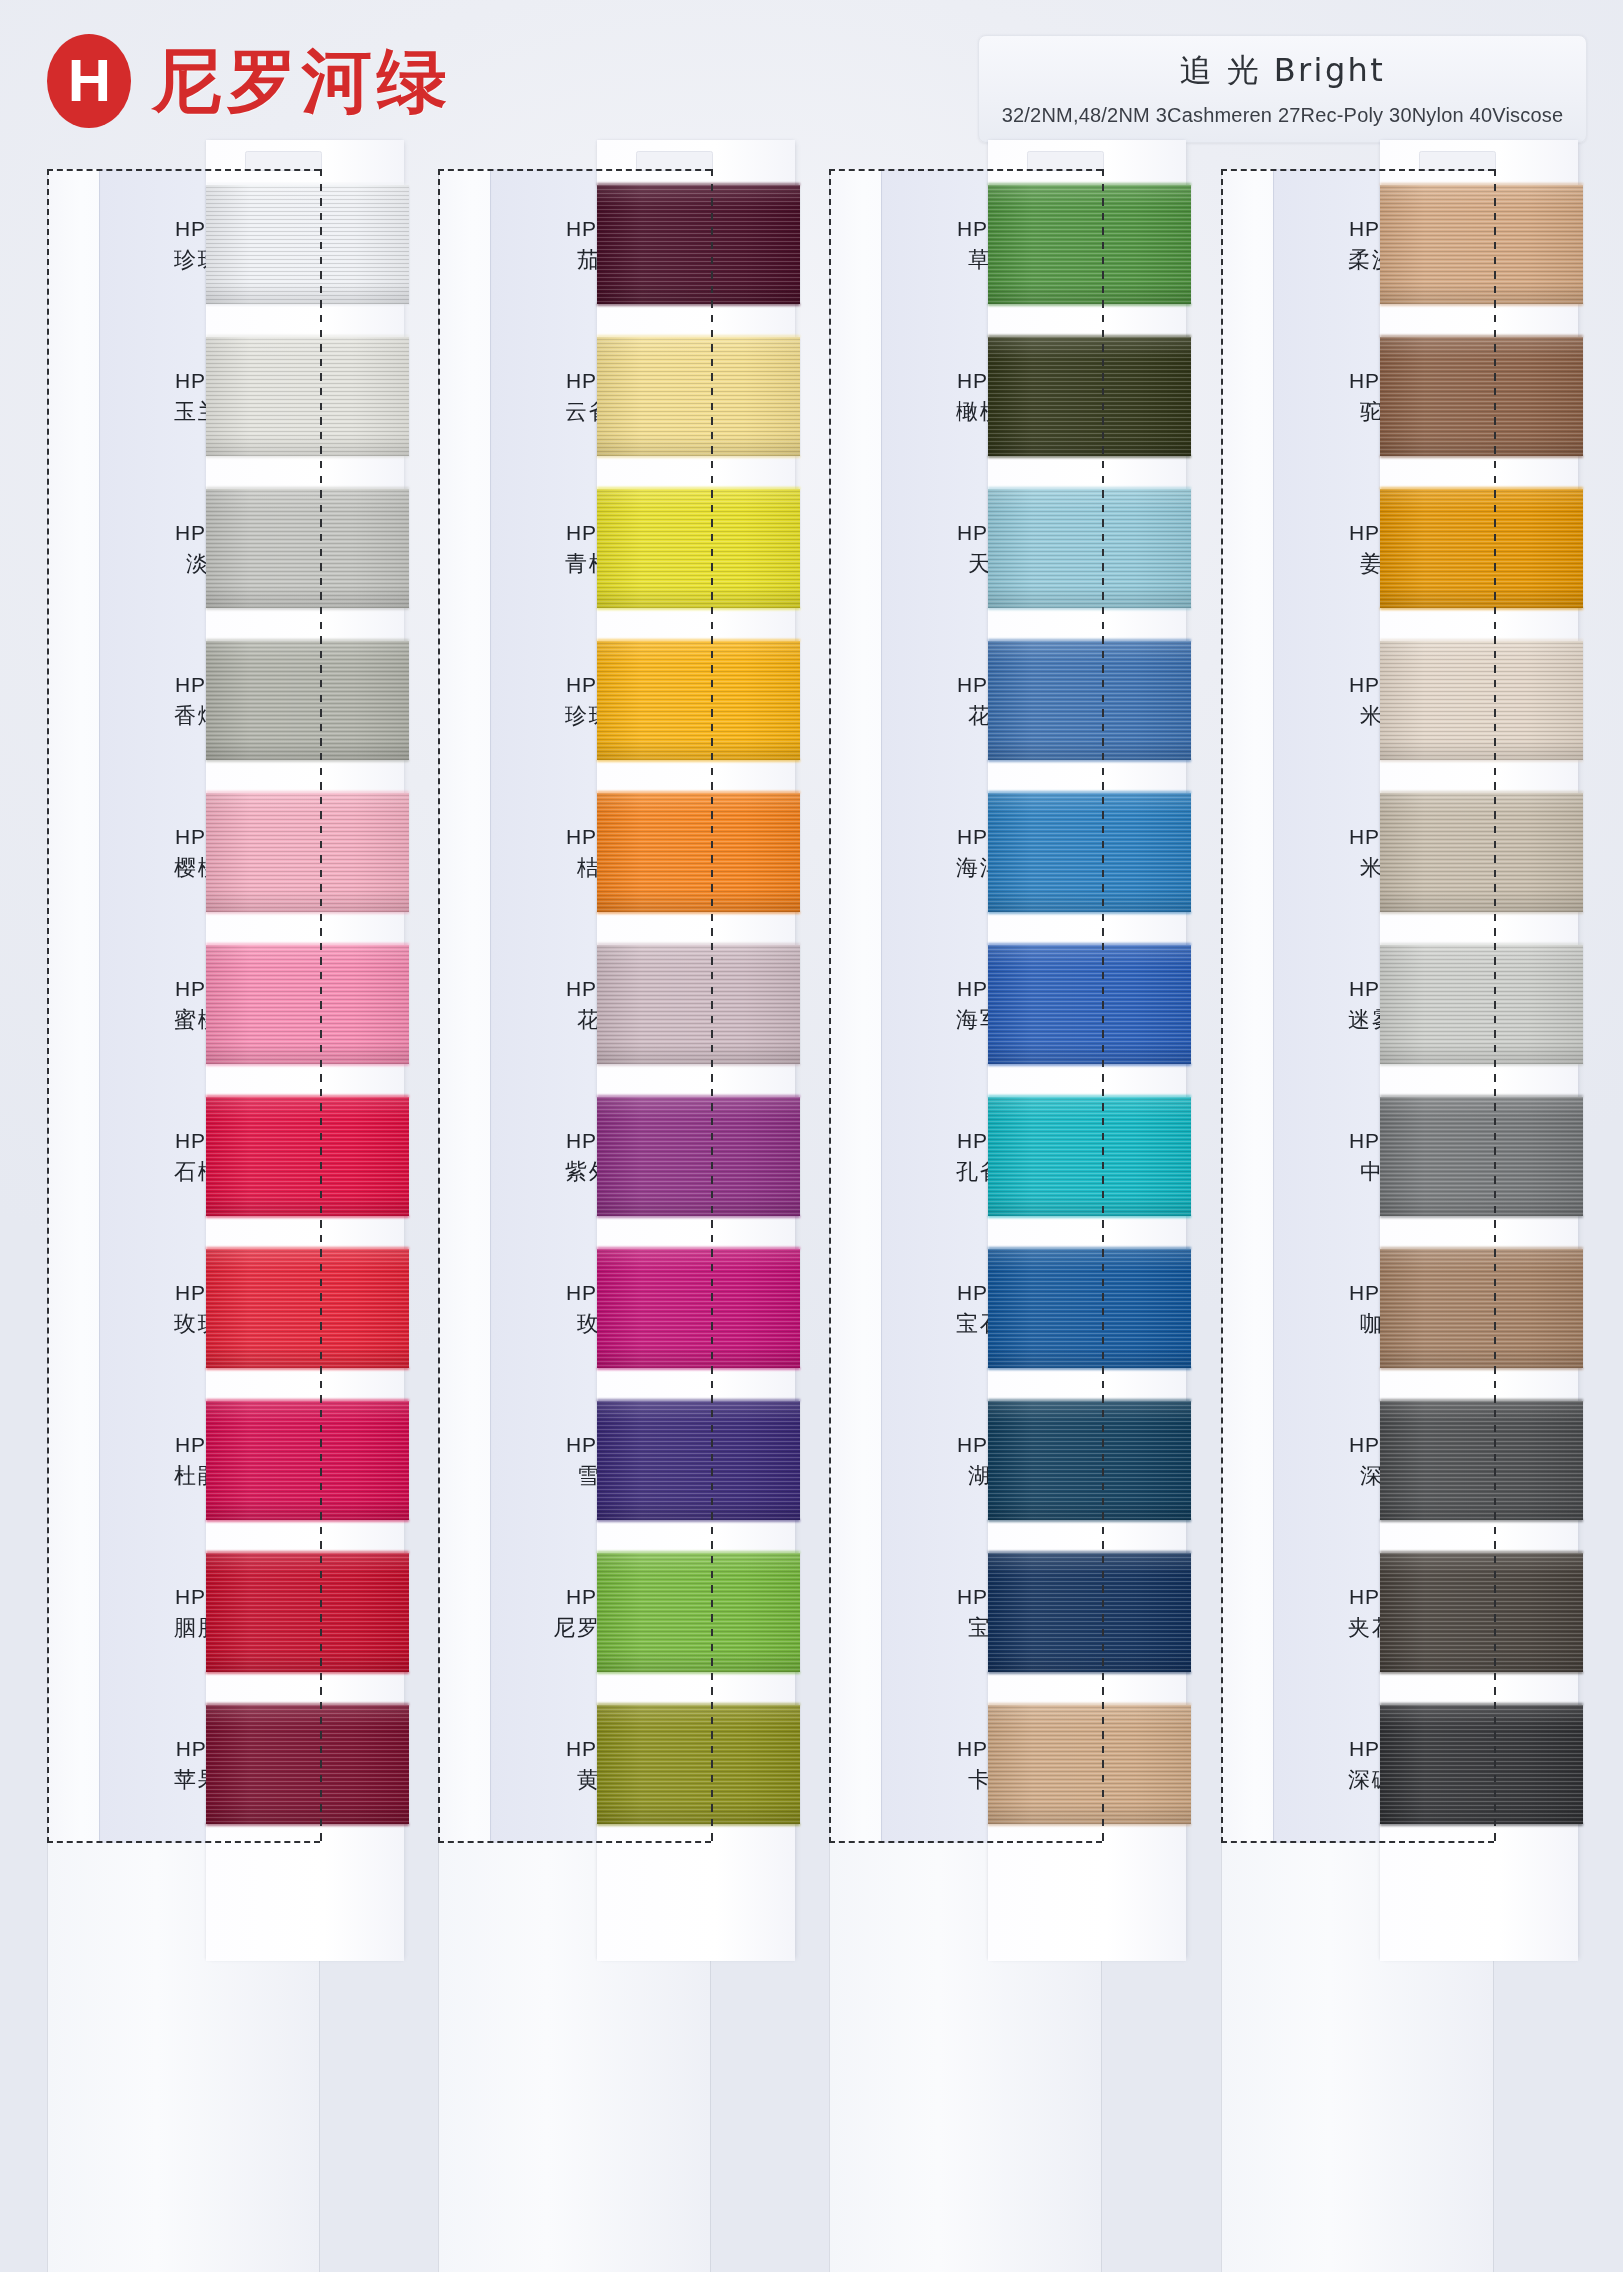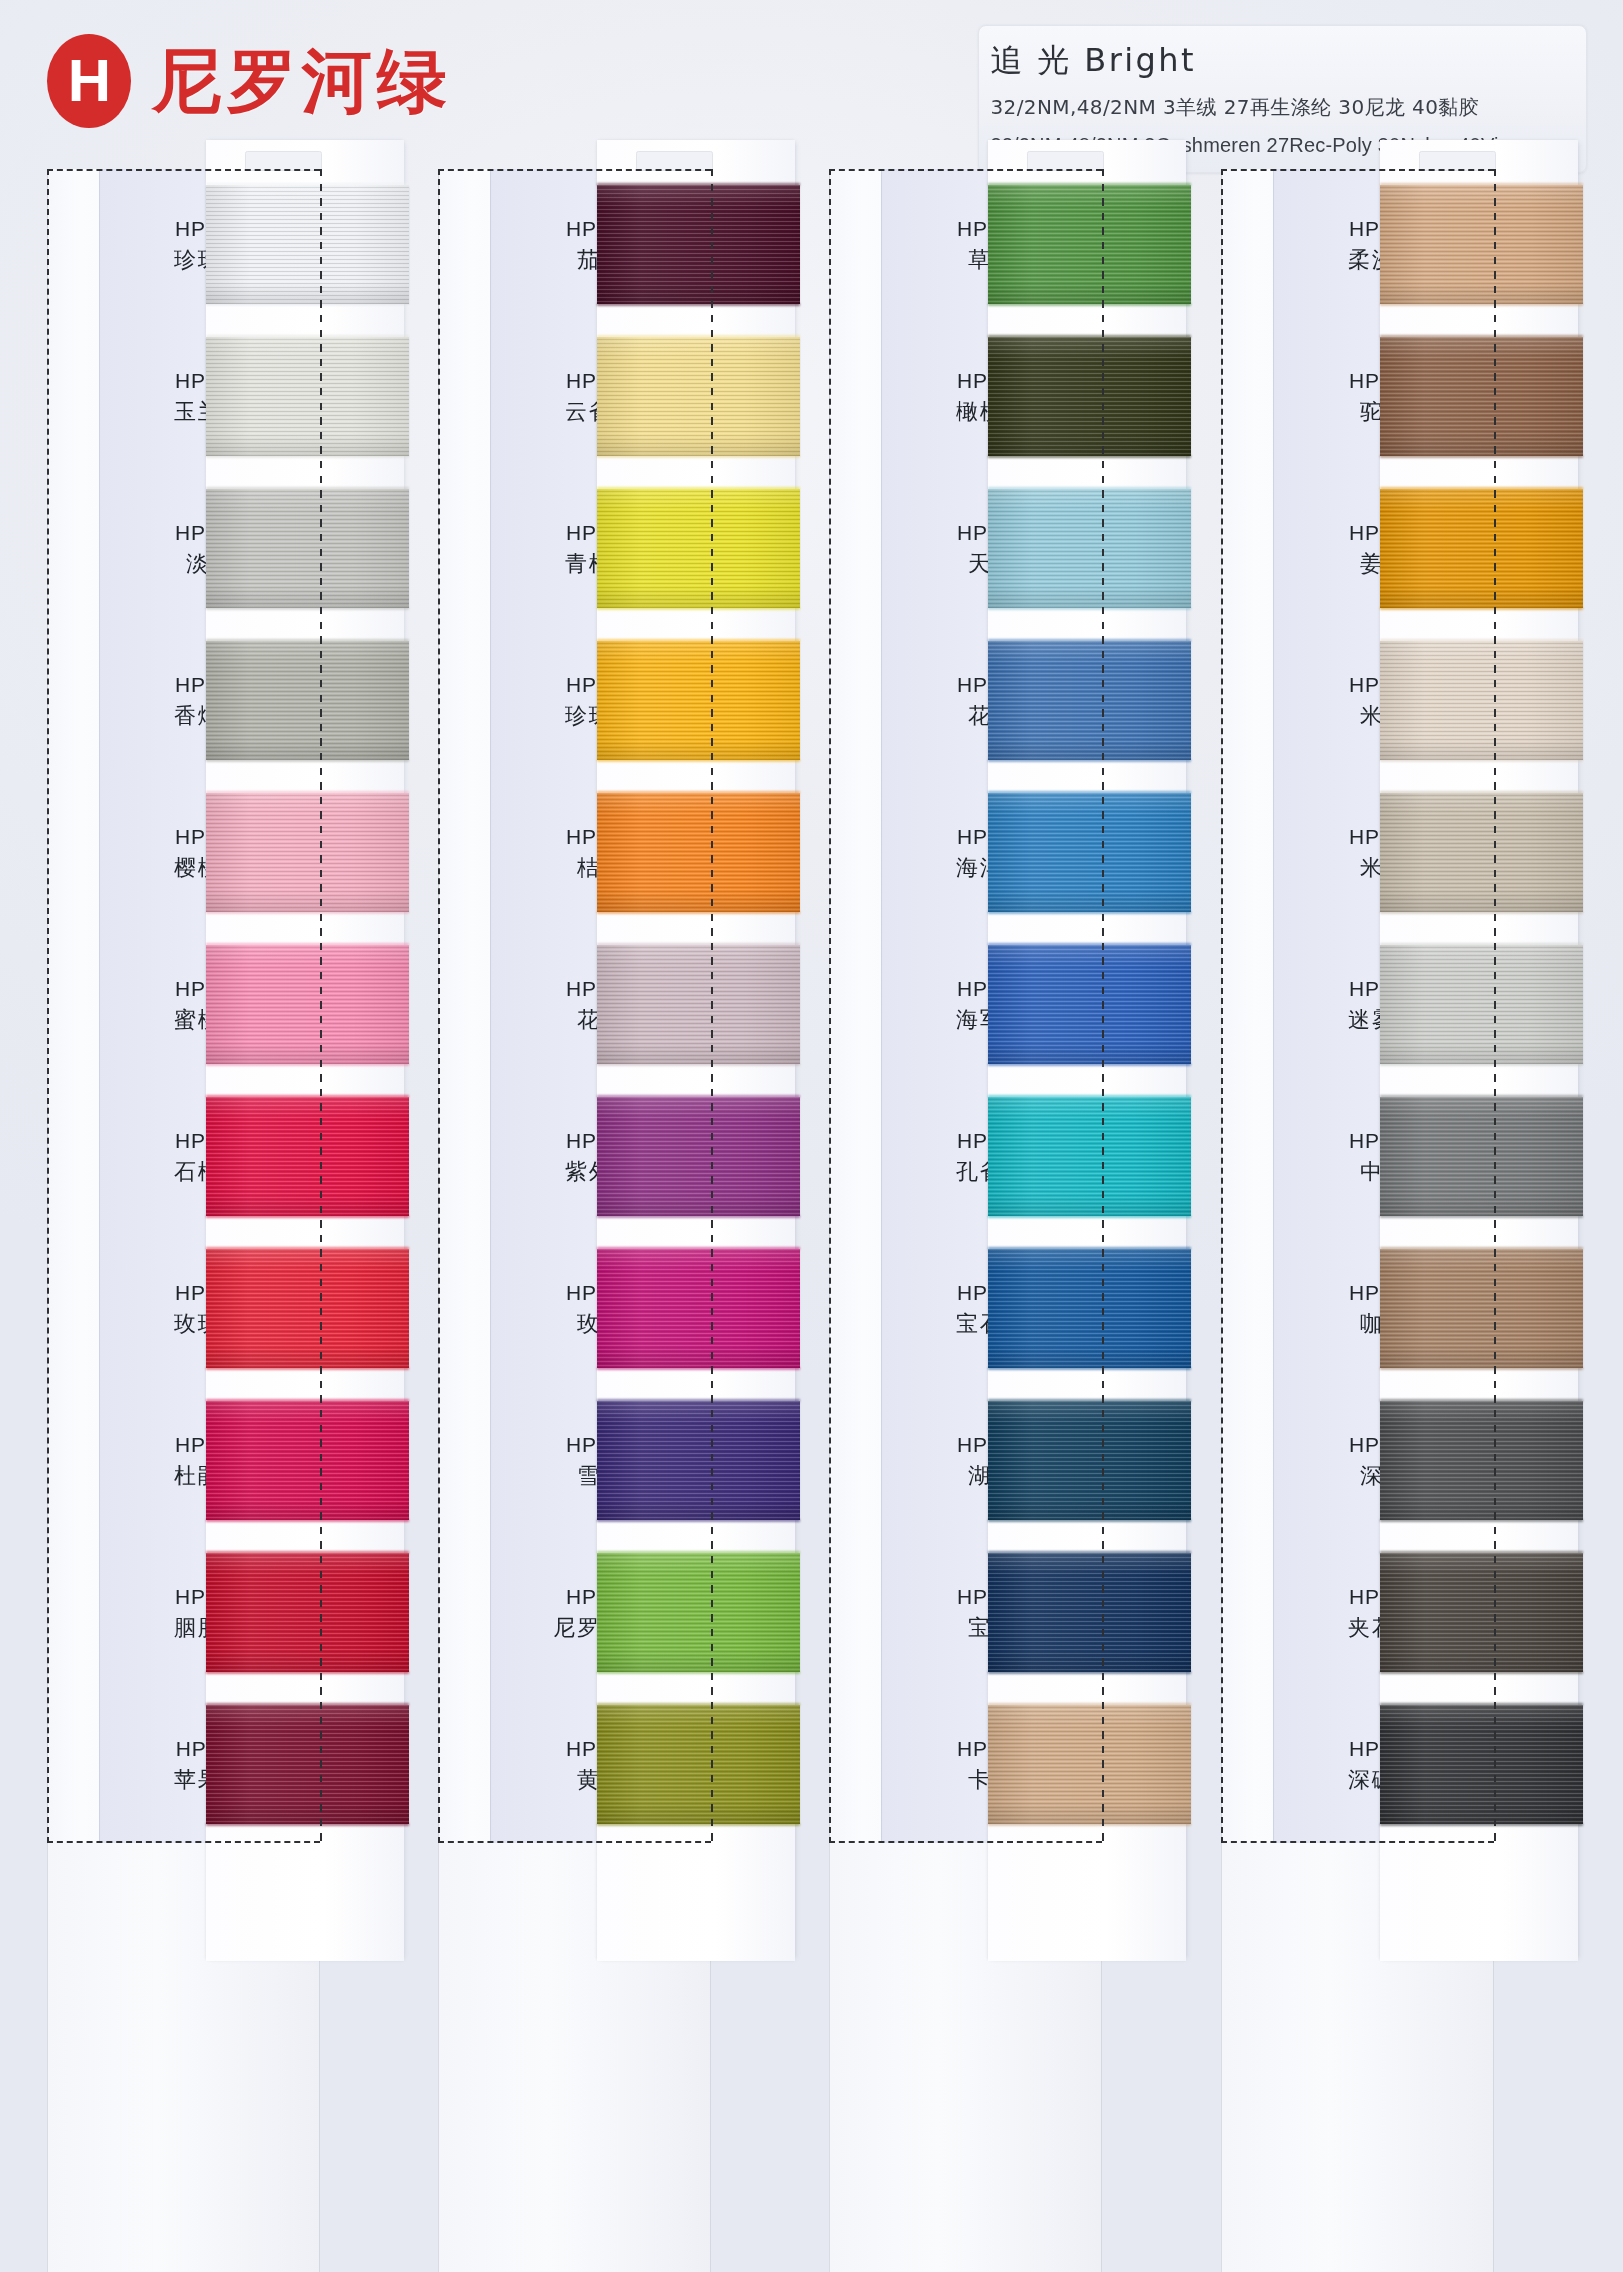--- a/index.html
+++ b/index.html
@@ -56,27 +56,27 @@
     font-family: "DejaVu Sans", "Liberation Sans", sans-serif;
     white-space: nowrap;
     line-height: 1;
     text-shadow: 0.8px 0.8px 0 rgba(255,255,255,.45);
   }
 
   
   .header-card {
     position: absolute;
     left: 978px;
-    top: 25px;
+    top: 35px;
     width: 609px;
     padding: 13px 11.4px 14.6px;
     background: linear-gradient(180deg, #f7f8fc 0%, #eff1f7 60%, #e9ecf3 100%);
     border: 0.8px solid #e2e5ec;
     border-radius: 8px;
-    text-align: left;
+    text-align: center;
     box-shadow: 0 0.8px 2.4px rgba(120,125,140,.12);
   }
   .header-title {
     font-size: 32px;
     color: #2e3238;
     letter-spacing: 2.4px;
     font-family: "DejaVu Sans", "Liberation Sans", sans-serif;
     font-weight: 400;
     margin-bottom: 11.4px;
     white-space: nowrap;
@@ -289,21 +289,20 @@
 
   <div class="brand">
     <div class="brand-mark">
       <span>H</span>
     </div>
     <div class="brand-name">尼罗河绿</div>
   </div>
 
   <div class="header-card">
     <div class="header-title">追 光 Bright</div>
-    <div class="header-sub-cn">32/2NM,48/2NM 3羊绒 27再生涤纶 30尼龙 40黏胶</div>
     <div class="header-sub-en">32/2NM,48/2NM 3Cashmeren 27Rec-Poly 30Nylon 40Viscose</div>
   </div>
 
   <div class="columns" id="columns-root">
       <div class="col col-0">
         <div class="paper-strip"></div>
         <div class="sheet-tail"></div>
         <div class="label-panel"></div>
         <div class="swatch-card"></div>
         <div class="rows">

